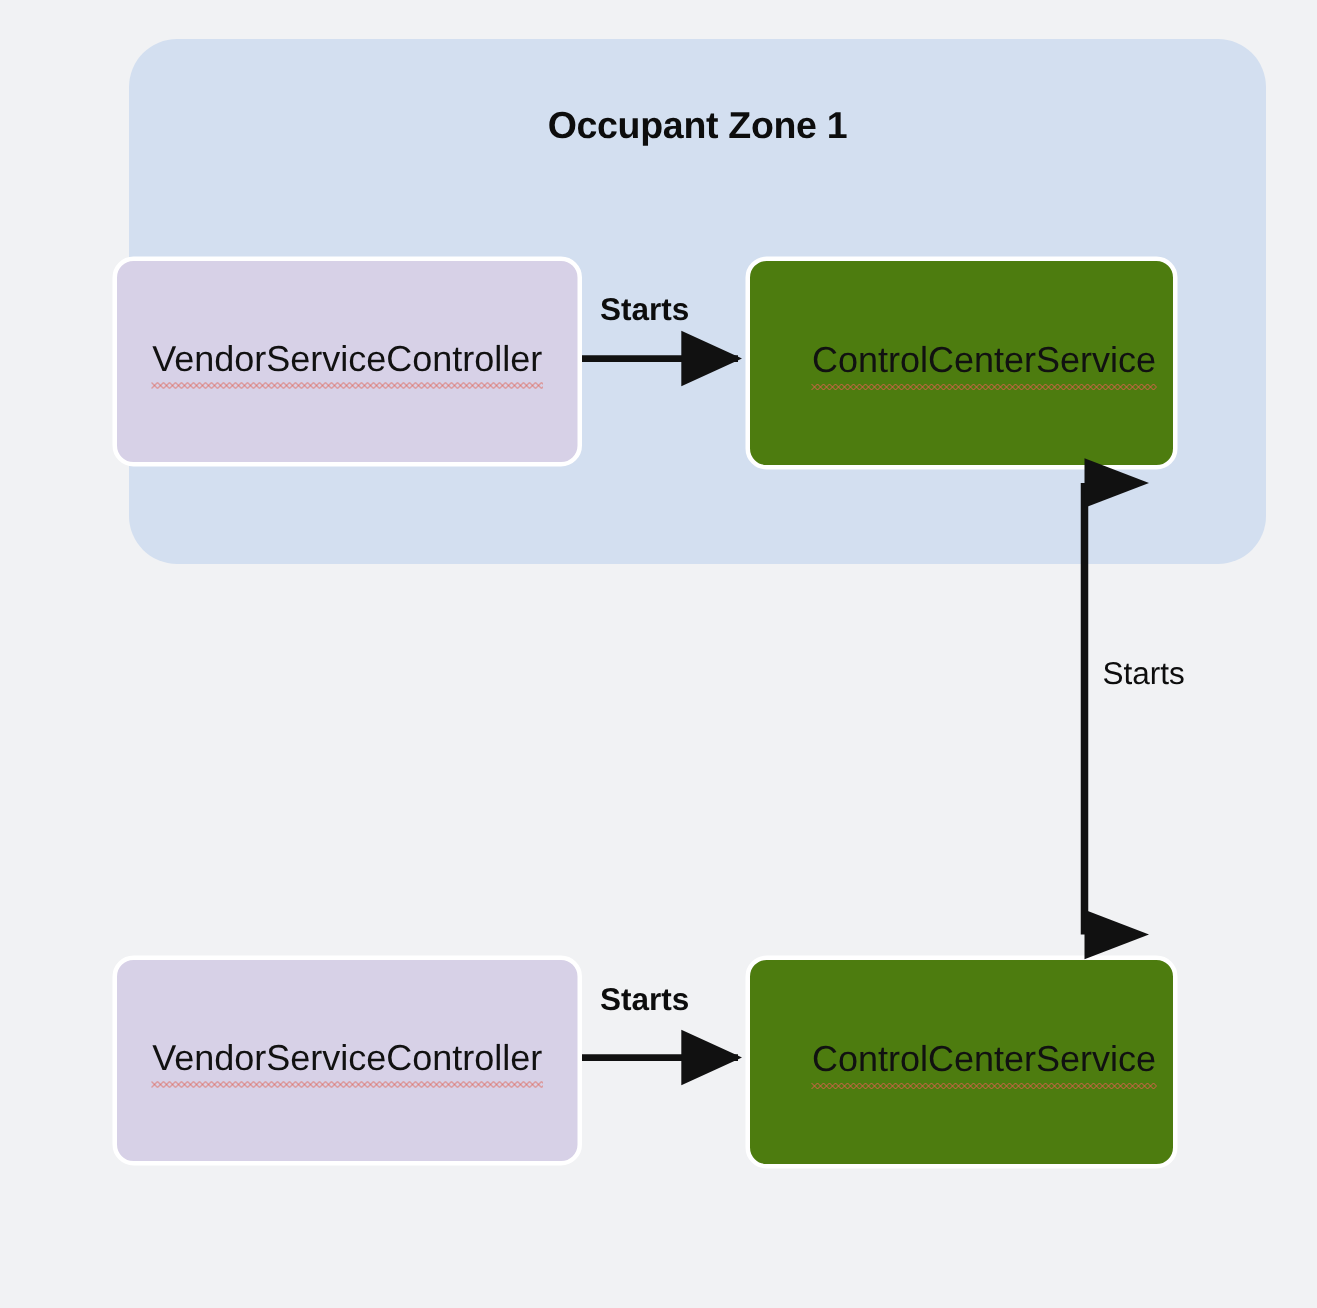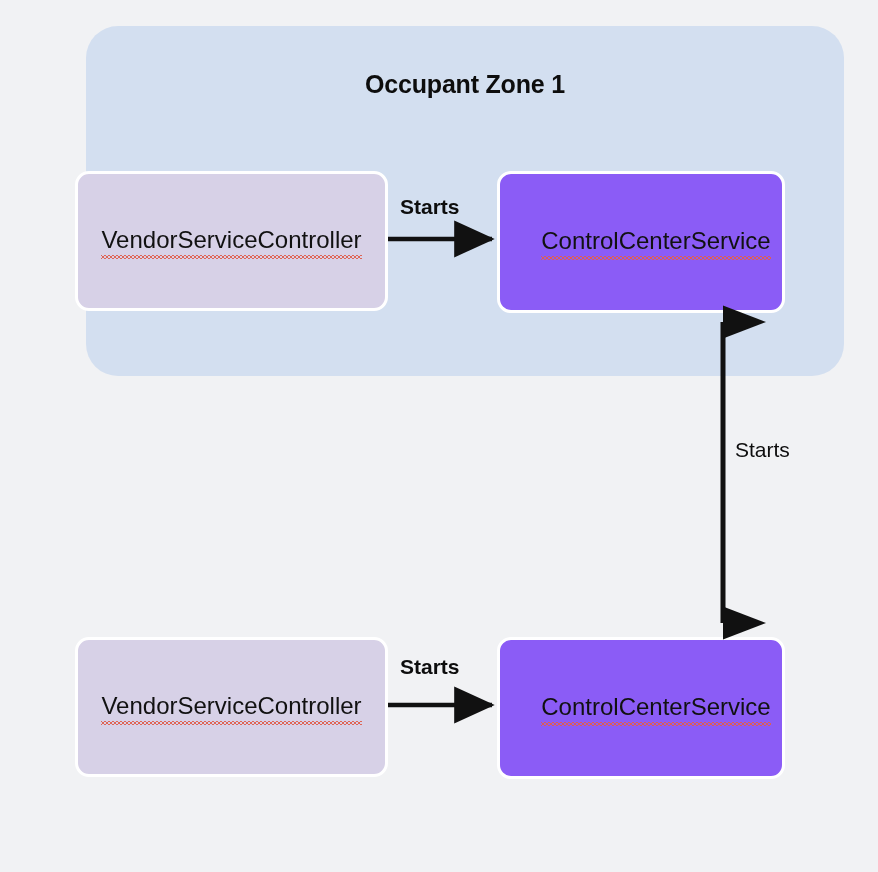--- a/index.html
+++ b/index.html
@@ -72,21 +72,21 @@
     height: 4px;
     background-image:
       linear-gradient(45deg, transparent 45%, #e0604f 45%, #e0604f 55%, transparent 55%),
       linear-gradient(-45deg, transparent 45%, #e0604f 45%, #e0604f 55%, transparent 55%);
     background-size: 4px 4px;
     background-repeat: repeat-x;
     opacity: 0.95;
   }
 
   .node-vendor { background: #d7d1e7; }
-  .node-service { background: #8b5cf6; padding-left: 30px; }
+  .node-service { background: #4d7c0f; padding-left: 30px; }
 
   #node-vendor-1  { left: 75px;  top: 171px; width: 313px; height: 140px; }
   #node-service-1 { left: 497px; top: 171px; width: 288px; height: 142px; }
   #node-vendor-2  { left: 75px;  top: 637px; width: 313px; height: 140px; }
   #node-service-2 { left: 497px; top: 637px; width: 288px; height: 142px; }
 
   
   .edge-label {
     position: absolute;
     font-size: 21px;

